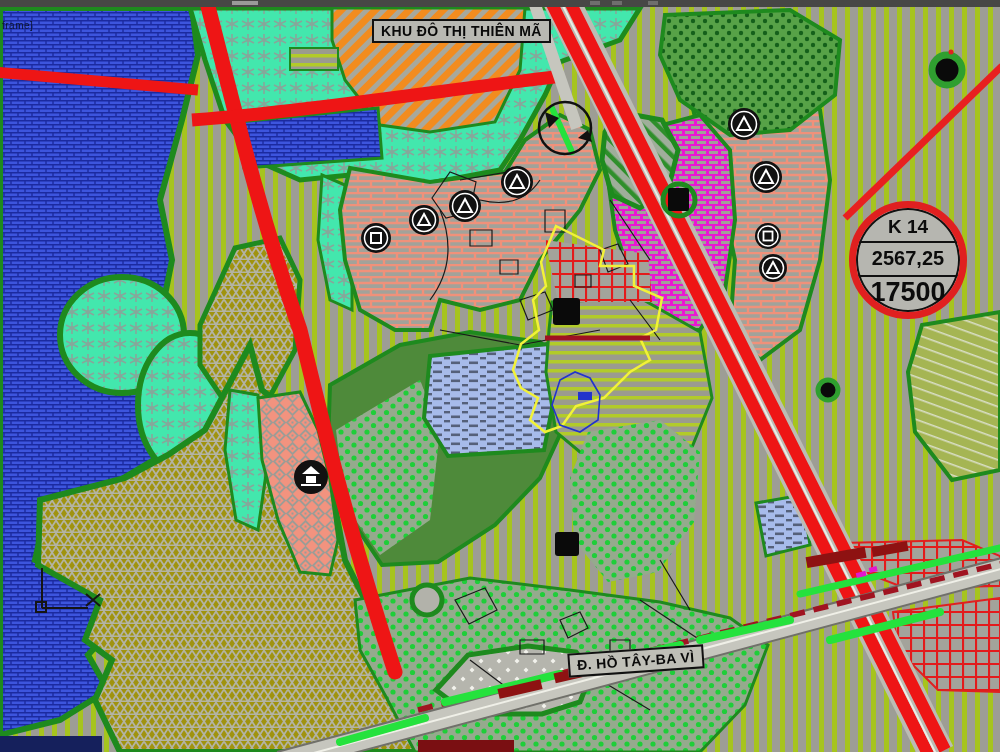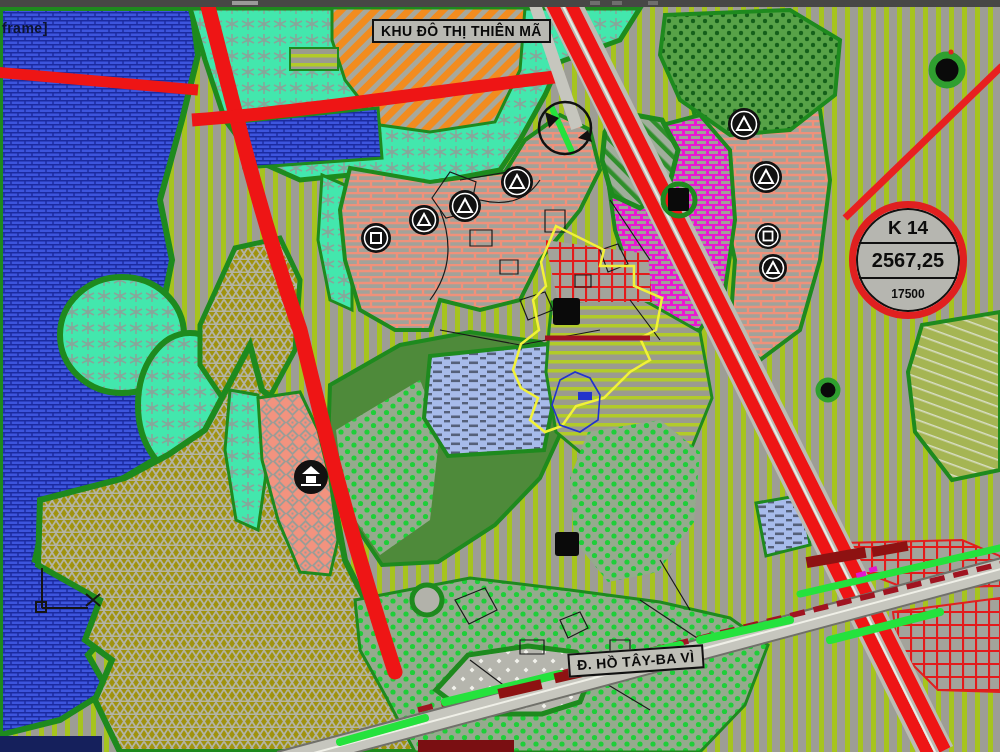--- a/index.html
+++ b/index.html
@@ -1,36 +1,36 @@
 <!DOCTYPE html>
 <html><head>
 <meta charset="utf-8">
 <style>
   html,body{margin:0;padding:0;background:#222;}
   .stage{position:relative;width:1000px;height:752px;overflow:hidden;
          font-family:"Liberation Sans",sans-serif;background:#9d9d95;}
   .stage svg{position:absolute;left:0;top:0;}
   .toolbar{position:absolute;left:0;top:0;width:1000px;height:7px;background:#474745;z-index:5;}
   .toolbar .tb-mark{position:absolute;top:1px;height:4px;background:#9a9a98;}
-  .viewport-label{position:absolute;left:2px;top:20px;font-size:14px;font-weight:bold;
+  .viewport-label{position:absolute;left:2px;top:20px;font-size:10px;font-weight:normal;
                   color:#0d1530;z-index:6;letter-spacing:.5px;}
   .label-box{position:absolute;z-index:6;background:#b8b8b2;border:2px solid #111;
              color:#0a0a0a;font-weight:bold;font-size:14px;padding:2px 7px;
              white-space:nowrap;letter-spacing:.4px;}
   .label-area{left:372px;top:19px;text-align:right;}
   .label-road{left:568px;top:649px;transform:rotate(-4deg);background:#bfbfb7;}
   .badge{position:absolute;left:849px;top:201px;width:104px;height:104px;z-index:6;
          border:7px solid #e02020;border-radius:50%;background:#b6b6b0;
          box-shadow:inset 0 0 0 2px #111;overflow:hidden;
          display:flex;flex-direction:column;}
   .badge .row{display:flex;align-items:center;justify-content:center;
               font-weight:bold;color:#0c0c0c;}
   .badge .r1{height:31%;border-bottom:2px solid #111;font-size:19px;padding-top:6px;}
   .badge .r2{height:37%;border-bottom:2px solid #111;font-size:20px;}
-  .badge .r3{height:32%;font-size:12px;padding-bottom:4px;}
+  .badge .r3{height:32%;font-size:27px;padding-bottom:4px;}
 </style>
 </head>
 <body>
 
 <div class="stage">
 <svg width="1000" height="752" viewBox="0 0 1000 752">
   <defs>
     <pattern id="vstripe" width="13" height="8" patternUnits="userSpaceOnUse">
       <rect width="13" height="8" fill="#9d9d95"></rect>
           <rect width="5" height="8" fill="#a6c41e"></rect>

